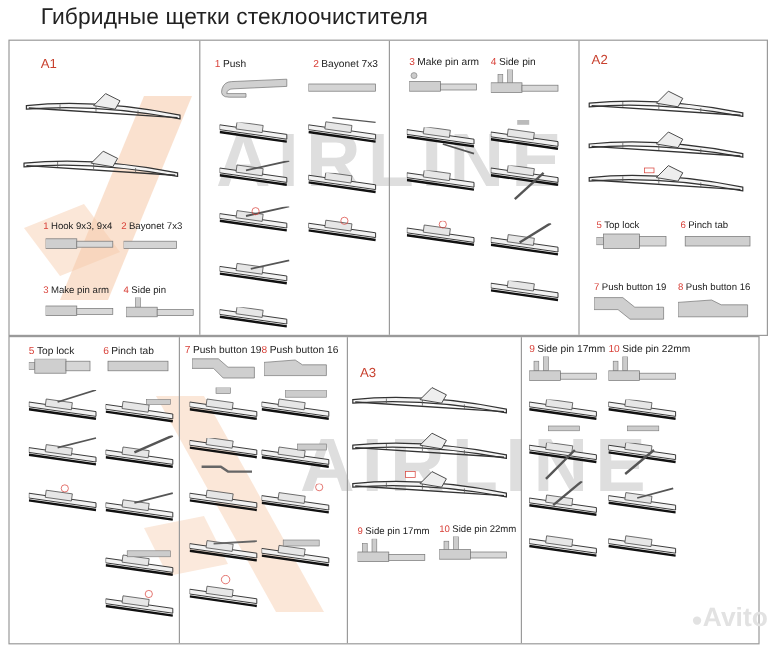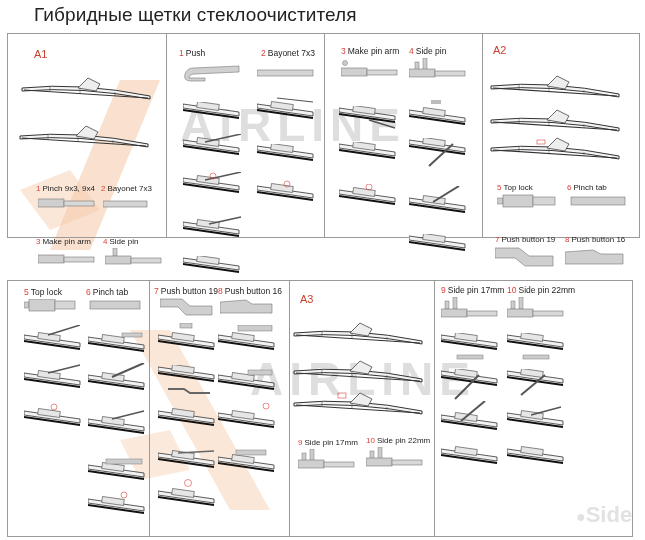--- a/index.html
+++ b/index.html
@@ -5,21 +5,21 @@
   html, body { margin:0; padding:0; }
   body { width:645px; height:540px; background:#ffffff; position:relative; overflow:hidden;
          font-family:"Liberation Sans", sans-serif; color:#222; }
   .title { position:absolute; left:34px; top:4px; font-size:19px; color:#222; letter-spacing:0.1px; }
   .grid { position:absolute; border:1px solid #9a9a9a; box-sizing:border-box; }
   .cell { position:absolute; top:0; bottom:0; border-left:1px solid #9a9a9a; }
   .cell.first { border-left:none; }
   .lbl { position:absolute; font-size:8px; color:#222; white-space:nowrap; }
   .lbl .n { color:#d9423a; margin-right:2px; }
   .big { position:absolute; font-size:11px; color:#c8402e; }
-  .wm-text { position:absolute; font-size:46px; font-weight:bold; color:#dedede; letter-spacing:6px; white-space:nowrap; pointer-events:none; }
+  .wm-text { position:absolute; font-size:63px; font-weight:bold; color:#dedede; letter-spacing:6px; white-space:nowrap; pointer-events:none; }
   .wm-tri { position:absolute; pointer-events:none; }
   .blade { position:absolute; }
   .part { position:absolute; }
   .avito { position:absolute; font-size:22px; color:#e2e2e2; font-weight:bold; }
 </style>
 </head>
 <body>
 
 <svg width="0" height="0" style="position:absolute">
   <defs>
@@ -51,31 +51,31 @@
   <polygon points="110,20 150,20 80,190 40,190" fill="#f6c9a8" opacity="0.55"></polygon>
   <polygon points="10,130 60,110 90,150 40,170" fill="#f6c9a8" opacity="0.45"></polygon>
 </svg>
 <svg class="wm-tri" style="left:110px;top:320px" width="180" height="200">
   <polygon points="20,10 60,10 160,190 120,190" fill="#f6c9a8" opacity="0.45"></polygon>
   <polygon points="10,120 60,110 80,150 30,160" fill="#f6c9a8" opacity="0.4"></polygon>
 </svg>
 <div class="wm-text" style="left:180px;top:98px;">AIRLINE</div>
 <div class="wm-text" style="left:250px;top:352px;">AIRLINE</div>
 
-<div class="grid" style="left:7px;top:33px;width:633px;height:205px;">
+<div class="grid" style="left:7px;top:33px;width:633px;height:247px;">
 
   <div class="cell first" style="left:0;width:158px;">
     <div class="big" style="left:26px;top:14px;">A1</div>
     <svg class="blade" style="left:12px;top:40px" width="140" height="30">
         <use href="#longblade" transform="translate(0,8)"></use>
       </svg>
     <svg class="blade" style="left:10px;top:88px" width="140" height="30">
         <use href="#longblade" transform="translate(0,8)"></use>
       </svg>
-    <div class="lbl" style="left:28px;top:150px;"><span class="n">1</span><span>Pinch 9x3, 9x4</span></div>
+    <div class="lbl" style="left:28px;top:150px;"><span class="n">1</span><span>Hook 9x3, 9x4</span></div>
     <div class="lbl" style="left:93px;top:150px;"><span class="n">2</span><span>Bayonet 7x3</span></div>
     <svg class="part" style="left:30px;top:163px" width="60" height="14">
         <use href="#adapter"></use>
       </svg>
     <svg class="part" style="left:95px;top:165px" width="60" height="14">
         <rect x="0" y="2" width="44" height="6" fill="#d4d4d4" stroke="#777" stroke-width="0.6"></rect>
       </svg>
     <div class="lbl" style="left:28px;top:203px;"><span class="n">3</span><span>Make pin arm</span></div>
     <div class="lbl" style="left:95px;top:203px;"><span class="n">4</span><span>Side pin</span></div>
     <svg class="part" style="left:30px;top:216px" width="60" height="16">
@@ -288,21 +288,21 @@
         <use href="#smallblade" transform="translate(0,8)"></use>
         <circle cx="48" cy="3" r="3" fill="none" stroke="#d9423a" stroke-width="0.6"></circle>
       </svg>
     <svg class="blade" style="left:68px;top:166px" width="58" height="26">
         <use href="#smallblade" transform="translate(0,8)"></use>
         <rect x="18" y="3" width="30" height="5" fill="#ccc" stroke="#777" stroke-width="0.5"></rect>
       </svg>
   </div>
 
   <div class="cell" style="left:281px;width:145px;">
-    <div class="big" style="left:10px;top:12px;color:#c8402e;">A3</div>
+    <div class="big" style="left:10px;top:24px;color:#c8402e;">A3</div>
     <svg class="blade" style="left:2px;top:38px" width="140" height="30">
         <use href="#longblade" transform="translate(0,8)"></use>
       </svg>
     <svg class="blade" style="left:2px;top:76px" width="140" height="30">
         <use href="#longblade" transform="translate(0,8)"></use>
       </svg>
     <svg class="blade" style="left:2px;top:108px" width="140" height="30">
         <use href="#longblade" transform="translate(0,8)"></use>
         <rect x="46" y="4" width="8" height="5" fill="none" stroke="#d9423a" stroke-width="0.6"></rect>
       </svg>
@@ -360,14 +360,14 @@
         <use href="#smallblade" transform="translate(0,6)"></use>
         <line x1="24" y1="10" x2="54" y2="2" stroke="#555" stroke-width="1.5"></line>
       </svg>
     <svg class="blade" style="left:72px;top:160px" width="58" height="24">
         <use href="#smallblade" transform="translate(0,6)"></use>
       </svg>
   </div>
 </div>
 
 <div class="avito" style="left:576px;top:502px;">
-  <span style="font-size:16px;">●</span><span>Side</span>
+  <span style="font-size:16px;">●</span><span>Avito</span>
 </div>
 
 </body></html>

